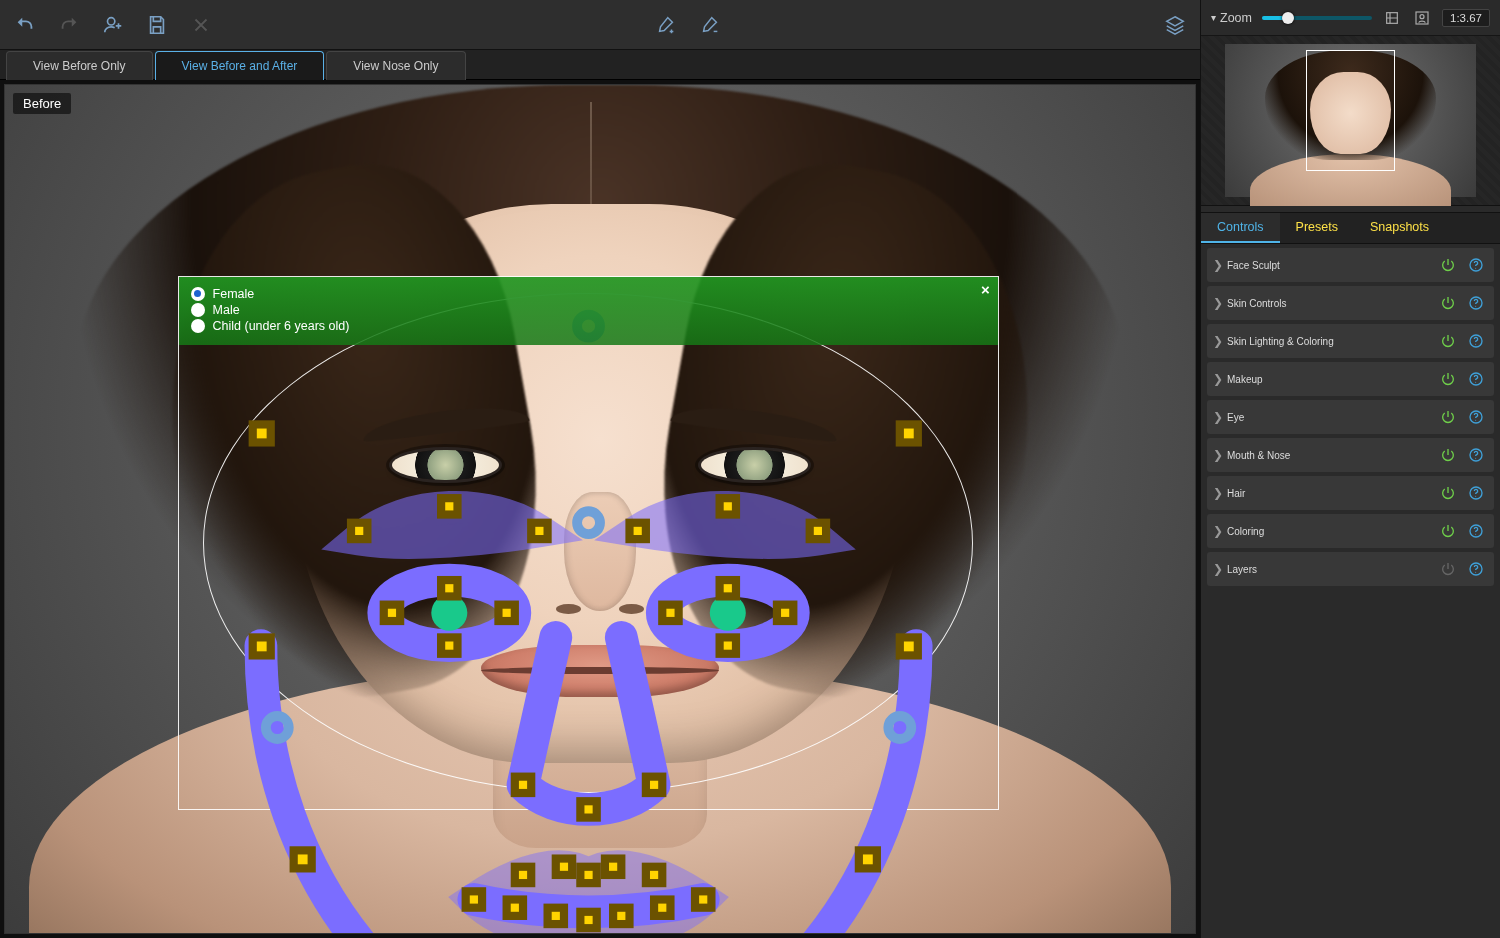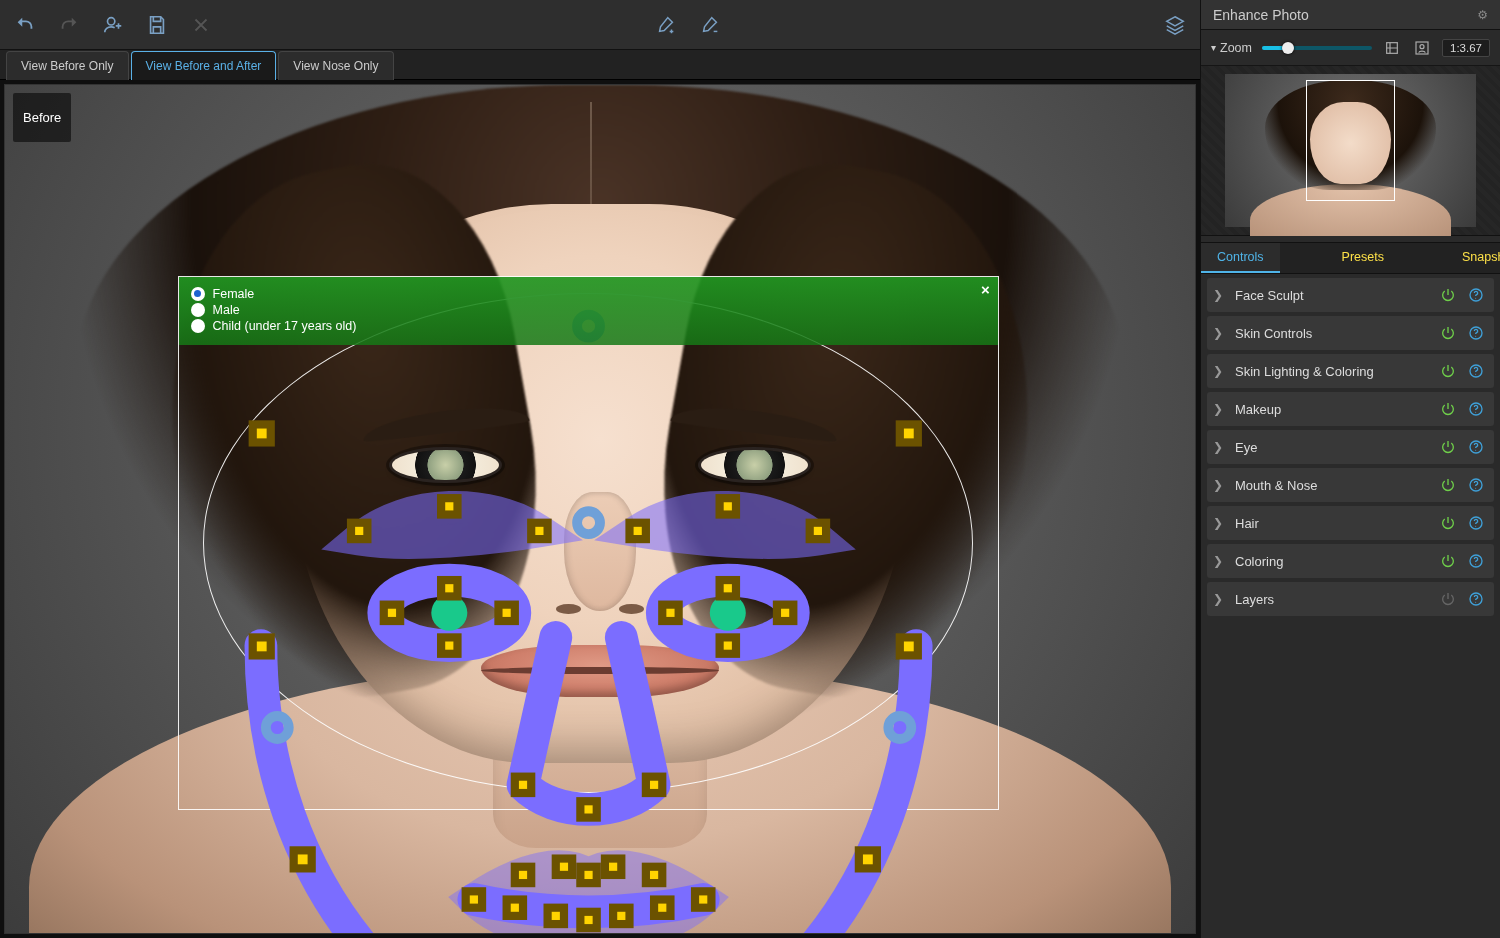--- a/index.html
+++ b/index.html
@@ -10,27 +10,27 @@
 
 
 .toolbar { height: 50px; background: #2e2e2e; display: flex; align-items: center; padding: 0 14px; gap: 22px; border-bottom: 1px solid #111;}
 .toolbar .spacer { flex: 1; }
 .tb-icon { width: 22px; height: 22px; display:flex; align-items:center; justify-content:center; color:#7aa0c4; cursor:pointer; }
 .tb-icon.disabled { color:#555; }
 .tb-icon svg { width:22px; height:22px; }
 
 
 .view-tabs { height: 30px; background: #222; display: flex; align-items: stretch; padding-left: 6px; border-bottom: 1px solid #000;}
-.view-tab { padding: 0 14px; font-size: 12px; line-height: 28px; color:#ccc; border:1px solid #444; border-bottom:none; margin-right:2px; background:#2c2c2c; border-radius: 4px 4px 0 0; cursor:pointer; position:relative; top:1px;}
+.view-tab { padding: 0 26px; font-size: 12px; line-height: 28px; color:#ccc; border:1px solid #444; border-bottom:none; margin-right:2px; background:#2c2c2c; border-radius: 4px 4px 0 0; cursor:pointer; position:relative; top:1px;}
 .view-tab.active { background:#1a1a1a; color:#5ab0e6; border-color:#5ab0e6;}
 
 
 .canvas-area { flex:1; background:#0f0f0f; display:flex; gap:6px; padding:4px; }
 .pane { flex:1; position:relative; background: radial-gradient(circle at 50% 40%, #7d7d7d 0%, #5d5d5d 40%, #3c3c3c 100%); overflow:hidden; border:1px solid #333;}
-.pane-label { position:absolute; top:8px; left:8px; background:rgba(0,0,0,0.55); color:#fff; font-size:13px; padding:17px 10px; border-radius:2px; z-index:30;}
+.pane-label { position:absolute; top:8px; left:8px; background:rgba(0,0,0,0.55); color:#fff; font-size:13px; padding:3px 10px; border-radius:2px; z-index:30;}
 
 
 .portrait { position:absolute; inset:0; }
 .hair-mass { position:absolute; left:6%; top:0; width:88%; height:78%; background: radial-gradient(ellipse at 50% 18%, #4a3326 0%, #2e1e14 30%, #1a110b 55%, transparent 72%); border-radius: 50% 50% 40% 40% / 46% 46% 60% 60%; filter: blur(1.2px); }
 .hair-part { position:absolute; left:49.2%; top:2%; width:2px; height:40%; background: linear-gradient(#c7b19b, transparent); opacity:.35; }
 .shoulders { position:absolute; left:2%; right:2%; bottom:-6%; height:38%; background: radial-gradient(ellipse at 50% 0%, #e7c8b3 0%, #d9b7a0 40%, #b99279 75%, #8a6b55 100%); border-radius: 50% 50% 0 0 / 70% 70% 0 0;}
 .neck { position:absolute; left:41%; bottom:10%; width:18%; height:20%; background: linear-gradient(#e3c2ab, #caa38a); border-radius: 36% 36% 20% 20%; box-shadow: inset 0 14px 20px -10px rgba(0,0,0,.35);}
 .face-shape { position:absolute; left:24%; top:14%; width:52%; height:66%; background: radial-gradient(ellipse at 50% 42%, #f6e0cf 0%, #efd3bd 40%, #e1bfa5 70%, #c69b7e 100%); border-radius: 48% 48% 44% 44% / 52% 52% 62% 62%; box-shadow: inset 0 -26px 44px -14px rgba(0,0,0,.28);} 
 .hair-front-l { position:absolute; left:14%; top:10%; width:30%; height:62%; background: radial-gradient(ellipse at 60% 30%, #3a2719 0%, #22160d 55%, transparent 75%); border-radius: 60% 40% 50% 50%; transform: rotate(-10deg); filter: blur(.8px);} 
 .hair-front-r { position:absolute; right:14%; top:10%; width:30%; height:62%; background: radial-gradient(ellipse at 40% 30%, #3a2719 0%, #22160d 55%, transparent 75%); border-radius: 40% 60% 50% 50%; transform: rotate(10deg); filter: blur(.8px);} 
@@ -67,28 +67,28 @@
 .zoom-ic { width:20px; height:20px; display:flex; align-items:center; justify-content:center; color:#aaa; cursor:pointer;}
 .zoom-val { background:#1d1d1d; border:1px solid #444; font-size:11.5px; padding:2px 6px; border-radius:2px; color:#ddd; min-width:48px; text-align:center;}
 
 .navigator { height:170px; background: repeating-linear-gradient(45deg,#232323 0 4px,#262626 4px 8px); position:relative; border-bottom:1px solid #111;}
 .nav-inner { position:absolute; left:24px; right:24px; top:8px; bottom:8px; background: radial-gradient(circle at 50% 40%, #7d7d7d 0%, #5a5a5a 45%, #3b3b3b 100%); }
 .nav-inner .mini-hair{position:absolute; left:16%; top:4%; width:68%; height:72%; background:radial-gradient(ellipse at 50% 20%,#3d2a1c,#1c120a 60%,transparent 78%); border-radius:50% 50% 40% 40%/46% 46% 60% 60%;}
 .nav-inner .mini-face{position:absolute; left:34%; top:18%; width:32%; height:54%; background:radial-gradient(#f3dcc9,#dcb79e); border-radius:48% 48% 44% 44%/52% 52% 62% 62%;}
 .nav-inner .mini-sh{position:absolute; left:10%; right:10%; bottom:-6%; height:34%; background:radial-gradient(ellipse at 50% 0%,#e3c2aa,#b8937a); border-radius:50% 50% 0 0/70% 70% 0 0;}
 .nav-rect { position:absolute; left:35%; top:8%; width:30%; height:72%; border:1px solid #fff;}
 
-.sb-tabs { display:flex; background:#222; border-top:1px solid #111; border-bottom:1px solid #111; margin-top:6px;gap:46px;}
+.sb-tabs { display:flex; background:#222; border-top:1px solid #111; border-bottom:1px solid #111; margin-top:6px;}
 .sb-tab { flex:0 0 auto; padding:7px 16px; font-size:12.5px; color:#fde047; cursor:pointer; }
 .sb-tab.active { color:#4fb4e8; border-bottom:2px solid #4fb4e8; background:#2c2c2c;}
 
 .ctrl-list { display:flex; flex-direction:column; padding:4px 6px; gap:4px;}
 .ctrl-row { display:flex; align-items:center; background:#383838; border-radius:3px; height:34px; padding:0 8px 0 6px; cursor:pointer;}
 .ctrl-row .chev { width:14px; color:#999; font-size:12px; }
-.ctrl-row .name { flex:1; font-size:13px; color:#ddd; margin-left:8px;}
+.ctrl-row .name { flex:1; font-size:10px; color:#ddd; margin-left:0;}
 .ctrl-row .pwr { width:20px; height:20px; color:#6fcf4a; display:flex; align-items:center; justify-content:center; cursor:pointer; margin-right:8px;}
 .ctrl-row .pwr.off { color:#666; }
 .ctrl-row .help { width:20px; height:20px; color:#3fa0d8; display:flex; align-items:center; justify-content:center; cursor:pointer;}
 .ctrl-row .help svg, .ctrl-row .pwr svg { width:16px; height:16px;}
 </style>
 </head>
 <body>
 
 <div class="app">
   <div class="main-col">
@@ -178,21 +178,21 @@
             <div class="g-opt">
                 <span class="g-radio sel"></span>
                 <span>Female</span>
               </div>
             <div class="g-opt">
                 <span class="g-radio"></span>
                 <span>Male</span>
               </div>
             <div class="g-opt">
                 <span class="g-radio"></span>
-                <span>Child (under 17 years old)</span>
+                <span>Child (under 6 years old)</span>
               </div>
           </div>
           <div class="face-ellipse"></div>
           <svg class="lm-svg" viewBox="0 0 100 100" preserveAspectRatio="none">
 
             <path d="M10 45 C 10 75, 30 96, 50 96 C 70 96, 90 75, 90 45"></path>
 
             <path d="M22 32 C 28 27, 38 27, 44 31 C 38 32, 28 33, 22 32 Z" style="fill:#7b6dff;opacity:.55"></path>
             <path d="M56 31 C 62 27, 72 27, 78 32 C 72 33, 62 32, 56 31 Z" style="fill:#7b6dff;opacity:.55"></path>
 
@@ -257,24 +257,20 @@
                 <circle class="pt-b" cx="50" cy="6" r="1.4"></circle>
               </g>
           </svg>
         </div>
       </div>
 
     </div>
   </div>
 
   <div class="sidebar">
-    <div class="sb-header">
-      <span>Enhance Photo</span>
-      <span class="gear">⚙</span>
-    </div>
     <div class="zoom-row">
       <span class="label">
           <span style="font-size:10px">▾</span>
           <span>Zoom</span>
         </span>
       <div class="zoom-slider">
           <div class="fill"></div>
           <div class="thumb"></div>
         </div>
       <span class="zoom-ic">

